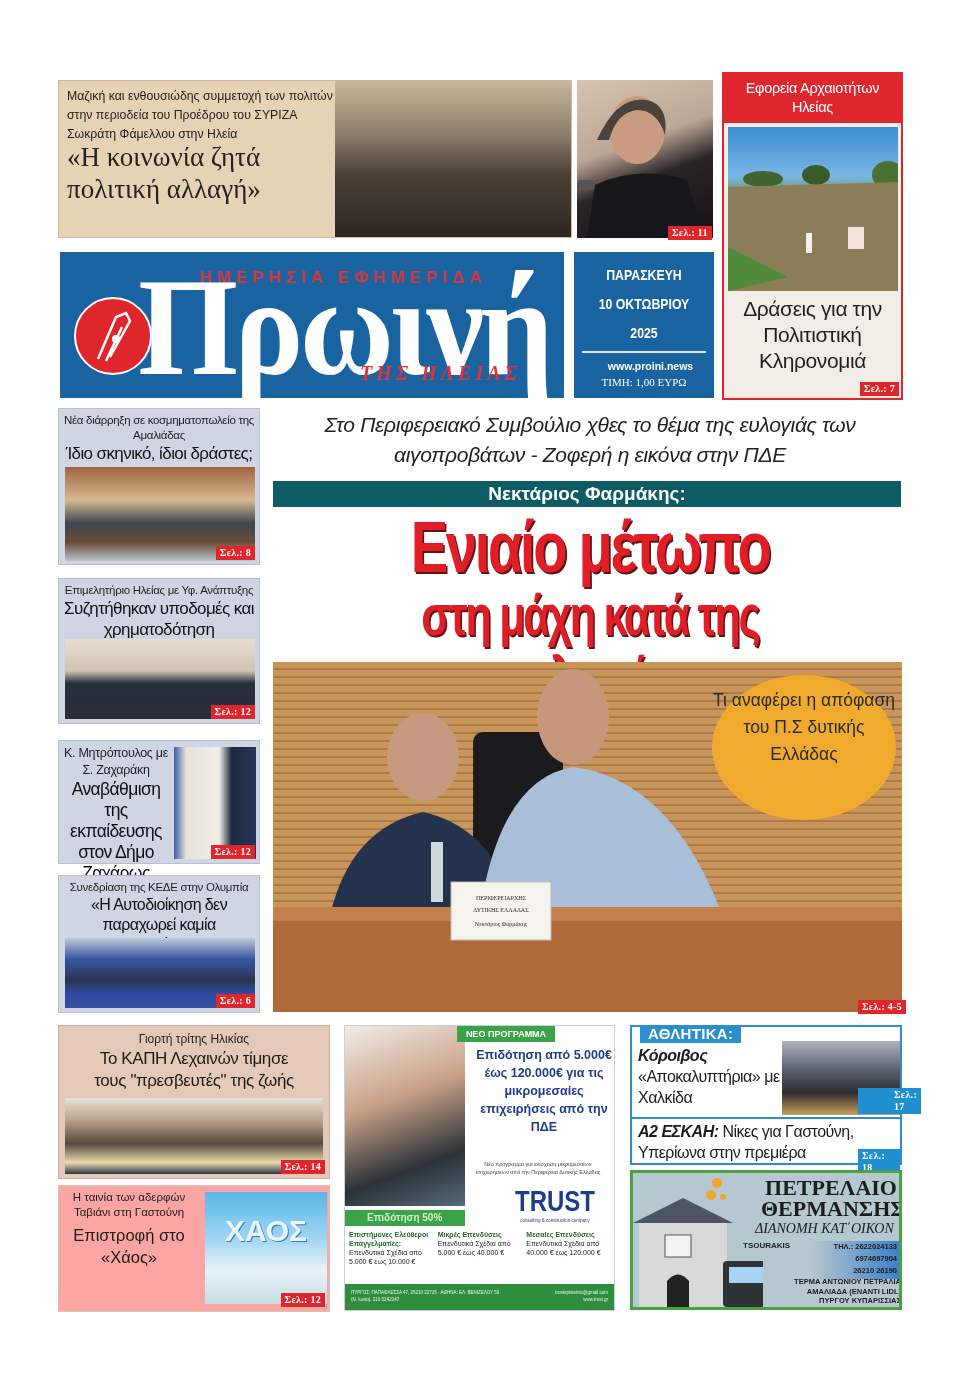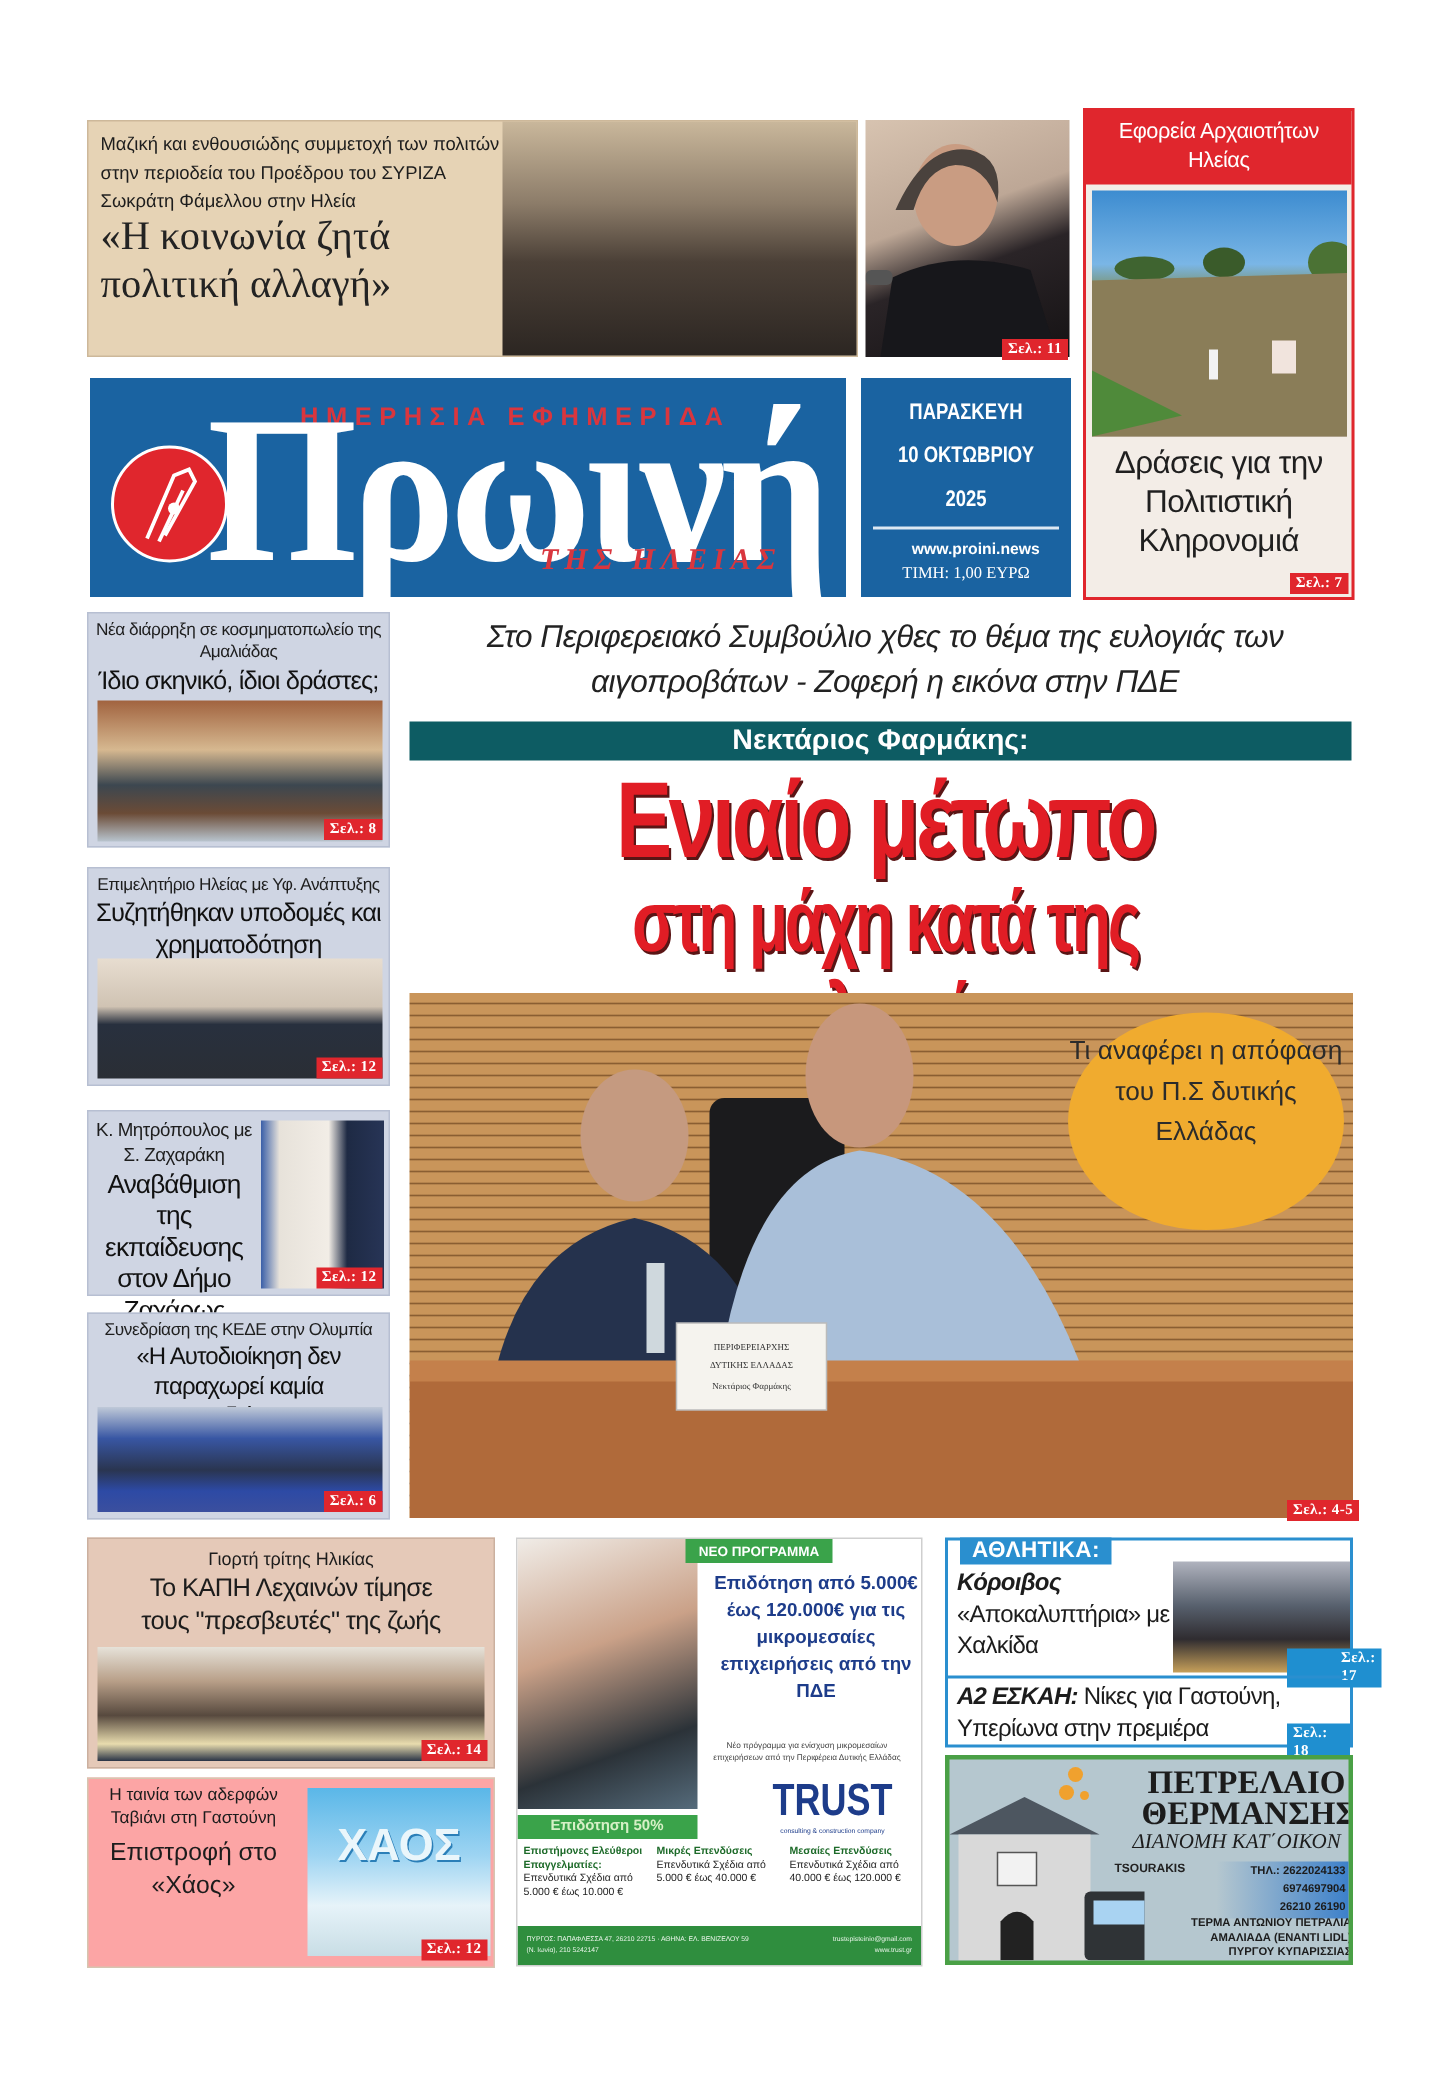--- a/index.html
+++ b/index.html
@@ -207,21 +207,21 @@
   </div>
 </div>
 
 <div id="sports" class="abs">
   <div style="position:absolute; left:8px; top:-2px; height:18px; padding:0 8px; background:#2a8fcf; color:#fff; font-weight:bold; font-size:15px; line-height:18px; letter-spacing:0.3px;">ΑΘΛΗΤΙΚΑ:</div>
   <div style="position:absolute; left:6px; top:18px; width:150px; font-size:16px; line-height:21px; letter-spacing:-0.5px;">
     <div style="font-style:italic; font-weight:bold;">Κόροιβος</div>
     <div>«Αποκαλυπτήρια» με Χαλκίδα</div>
   </div>
   <div class="photo" style="left:150px; top:14px; width:118px; height:74px; background:linear-gradient(180deg,#b0b3be 0%,#57606d 40%,#2f2c30 70%,#c7a05a 100%);"></div>
-  <span class="pg blue" style="left:226px; top:72px;padding-left:36px;">Σελ.: 17</span>
+  <span class="pg blue" style="left:226px; top:61px;padding-left:36px;">Σελ.: 17</span>
   <div style="position:absolute; left:0; top:90px; width:100%; border-top:2px solid #2a8fcf;"></div>
   <div style="position:absolute; left:6px; top:94px; width:260px; font-size:16px; line-height:21px; letter-spacing:-0.5px;">
     <span style="font-style:italic; font-weight:bold;">Α2 ΕΣΚΑΗ:</span>
     <span>Νίκες για Γαστούνη, Υπερίωνα στην πρεμιέρα</span>
   </div>
   <span class="pg blue" style="left:226px; top:122px;">Σελ.: 18</span>
 </div>
 
 <div id="petrelaio" class="abs">
   <svg width="130" height="134" viewBox="0 0 130 134" style="position:absolute; left:0; top:0;">

